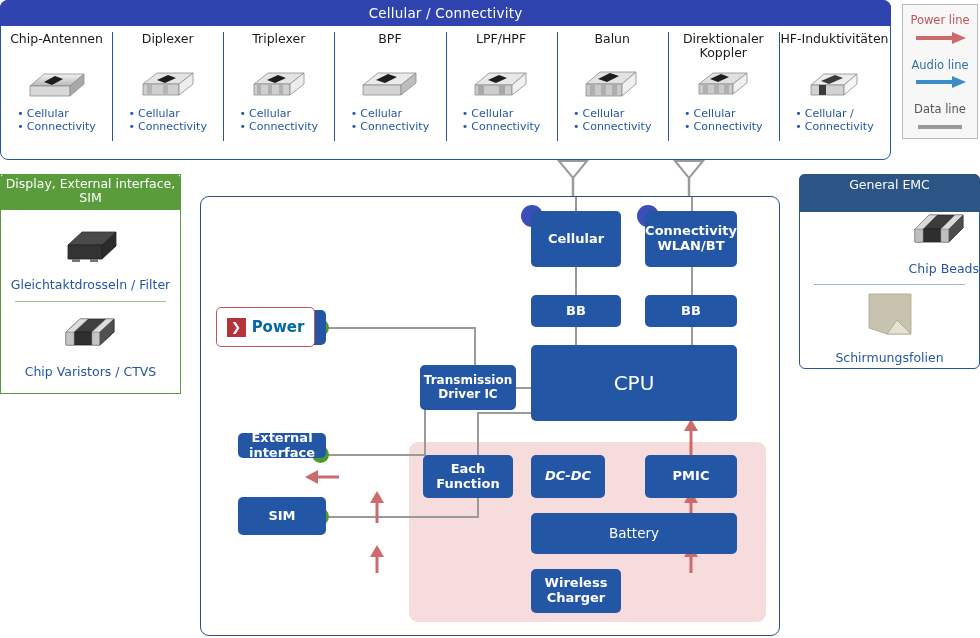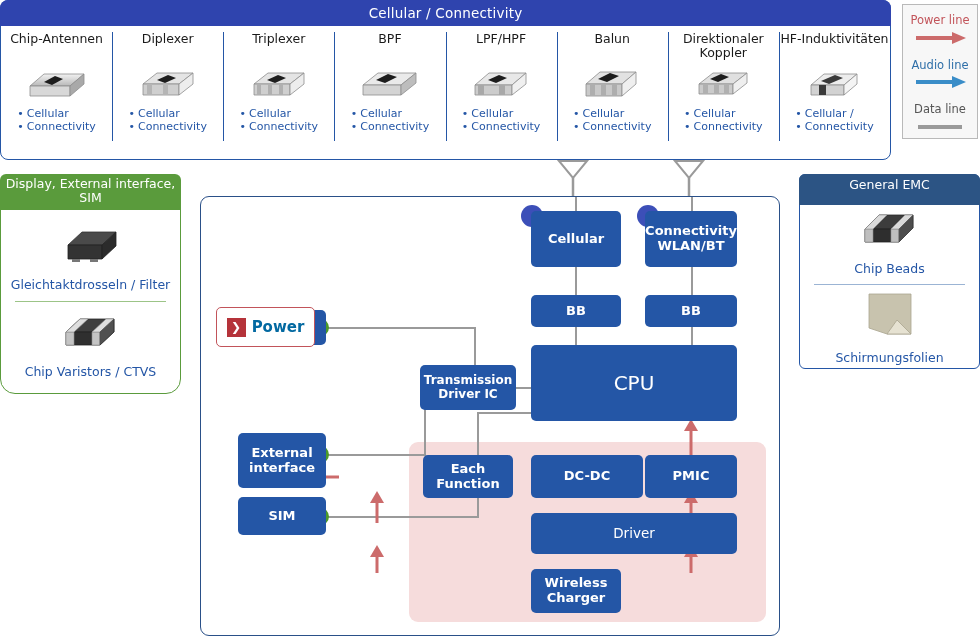--- a/index.html
+++ b/index.html
@@ -60,41 +60,41 @@
     box-sizing:border-box;
     display:flex;flex-direction:column;align-items:center;
     padding-top:9px;
   }
   .lg-label{font-size:11.5px;line-height:1.1;}
   .lg-arrow{margin:3px 0 10px 0;}
 
   
   #left-panel{
     left:0;top:174px;width:181px;height:220px;
-    border:1px solid #5A9B3C;border-radius:15px;box-sizing:border-box;background:#fff;
+    border:1px solid #5A9B3C;border-radius:0;box-sizing:border-box;background:#fff;
   }
   #left-panel-header{
     position:absolute;left:-1px;top:-1px;width:181px;
     background:#5A9B3C;color:#fff;border-radius:6px 6px 0 0;
     font-size:12.5px;text-align:center;padding:3px 4px 4px;
     box-sizing:border-box;line-height:1.15;
   }
   .side-item{display:flex;flex-direction:column;align-items:center;}
   .side-cap{font-size:12.5px;color:#2456A6;text-align:center;margin-top:4px;}
   .side-div{height:1px;background:#9cc487;margin:9px 14px 0;}
 
   
   #right-panel{
     left:799px;top:174px;width:181px;height:195px;
     border:1px solid #2456A6;border-radius:6px;box-sizing:border-box;background:#fff;
   }
   #right-panel-header{
     position:absolute;left:-1px;top:-1px;width:181px;
     background:#2C5484;color:#fff;border-radius:6px 6px 0 0;
-    font-size:12.5px;text-align:center;padding:3px 4px 13px;box-sizing:border-box;
+    font-size:12.5px;text-align:center;padding:3px 4px 20px;box-sizing:border-box;
   }
   .side-div-b{height:1px;background:#9bb4d4;margin:8px 14px 0;}
 
   
   #diagram{
     left:200px;top:196px;width:580px;height:440px;
     border:1.5px solid #2A5088;border-radius:9px;box-sizing:border-box;background:#fff;
   }
   .blk{
     position:absolute;background:#2456A6;color:#fff;border-radius:5px;
@@ -340,21 +340,21 @@
         <polygon points="38,24 46,24 60,11 52,11" fill="#dedede" stroke="#8d8d8d" stroke-width="0.6"></polygon>
         <polygon points="46,24 60,11 60,24 46,37" fill="none" stroke="#333" stroke-width="0.6"></polygon>
       </svg>
     </div>
     <div class="side-cap">Chip Varistors / CTVS</div>
   </div>
 </div>
 
 <div class="abs" id="right-panel">
   <div id="right-panel-header">General EMC</div>
-  <div style="margin-top:28px;" class="side-item">
+  <div style="margin-top:28px;align-items:flex-end;" class="side-item">
     <div>
       <svg width="78" height="50" viewBox="0 0 78 50">
         <polygon points="14,26 28,12 62,12 48,26" fill="#3c3c3c" stroke="#2a2a2a" stroke-width="0.8"></polygon>
         <polygon points="14,26 48,26 48,39 14,39" fill="#2e2e2e" stroke="#222" stroke-width="0.8"></polygon>
         <polygon points="48,26 62,12 62,25 48,39" fill="#4d4d4d" stroke="#333" stroke-width="0.8"></polygon>
         <polygon points="14,26 22,26 22,39 14,39" fill="#bfbfbf" stroke="#8d8d8d" stroke-width="0.6"></polygon>
         <polygon points="14,26 22,26 36,12 28,12" fill="#dadada" stroke="#8d8d8d" stroke-width="0.6"></polygon>
         <polygon points="40,26 48,26 48,39 40,39" fill="#bfbfbf" stroke="#8d8d8d" stroke-width="0.6"></polygon>
         <polygon points="40,26 48,26 62,12 54,12" fill="#dadada" stroke="#8d8d8d" stroke-width="0.6"></polygon>
         <polygon points="48,26 62,12 62,25 48,39" fill="none" stroke="#444" stroke-width="0.6"></polygon>
@@ -472,40 +472,40 @@
     <span>CPU</span>
   </div>
 
   <div class="blk" style="left:37px;top:113px;width:88px;height:35px;">
     <span>Display</span>
   </div>
   <div class="blk small" style="left:219px;top:168px;width:96px;height:45px;white-space:pre-line;">
     <span>Transmission
 Driver IC</span>
   </div>
-  <div class="blk" style="left:37px;top:236px;width:88px;height:55px;white-space:pre-line;">
+  <div class="blk" style="left:37px;top:236px;width:88px;height:25px;white-space:pre-line;">
     <span>External
 interface</span>
   </div>
   <div class="blk" style="left:37px;top:300px;width:88px;height:38px;">
     <span>SIM</span>
   </div>
 
   <div class="blk" style="left:222px;top:258px;width:90px;height:43px;white-space:pre-line;">
     <span>Each
 Function</span>
   </div>
-  <div class="blk" style="left:330px;top:258px;width:112px;height:43px;">
+  <div class="blk" style="left:330px;top:258px;width:74px;height:43px;font-style:italic;">
     <span>DC-DC</span>
   </div>
   <div class="blk" style="left:444px;top:258px;width:92px;height:43px;">
     <span>PMIC</span>
   </div>
   <div class="blk plain" style="left:330px;top:316px;width:206px;height:41px;">
-    <span>Driver</span>
+    <span>Battery</span>
   </div>
   <div class="blk" style="left:330px;top:372px;width:90px;height:44px;white-space:pre-line;">
     <span>Wireless
 Charger</span>
   </div>
 
   <div id="power-badge">
     <span class="sq">❯</span>
     <span class="txt">Power</span>
   </div>

